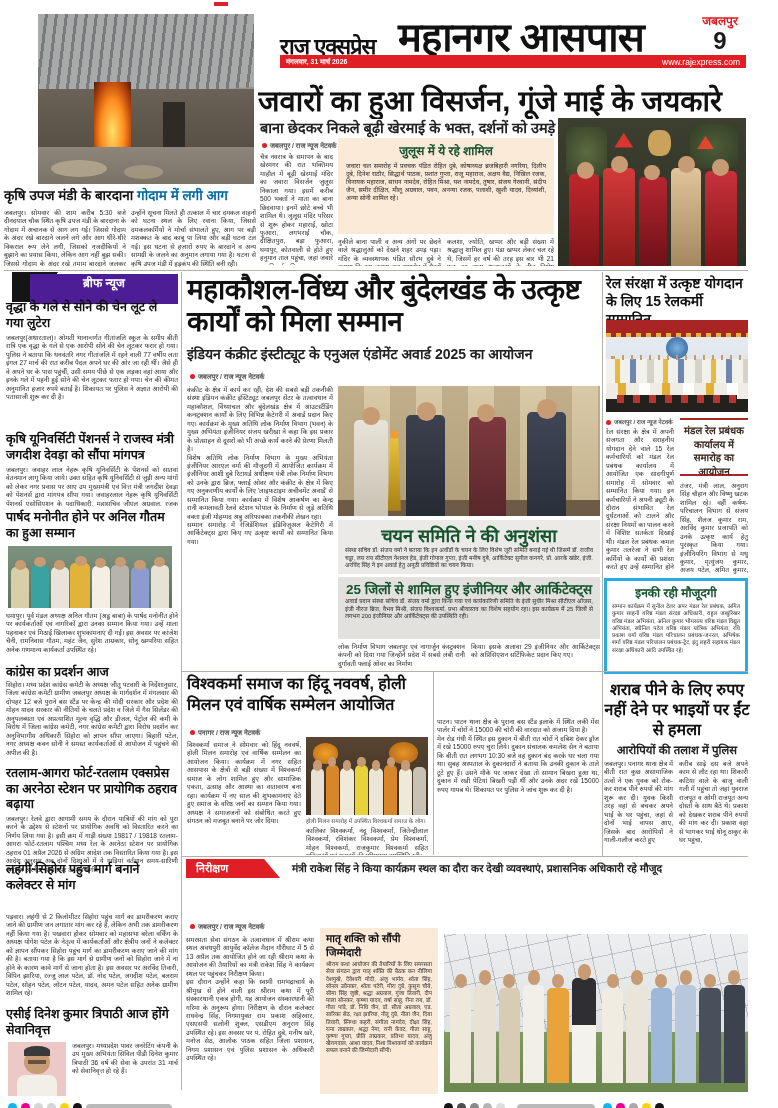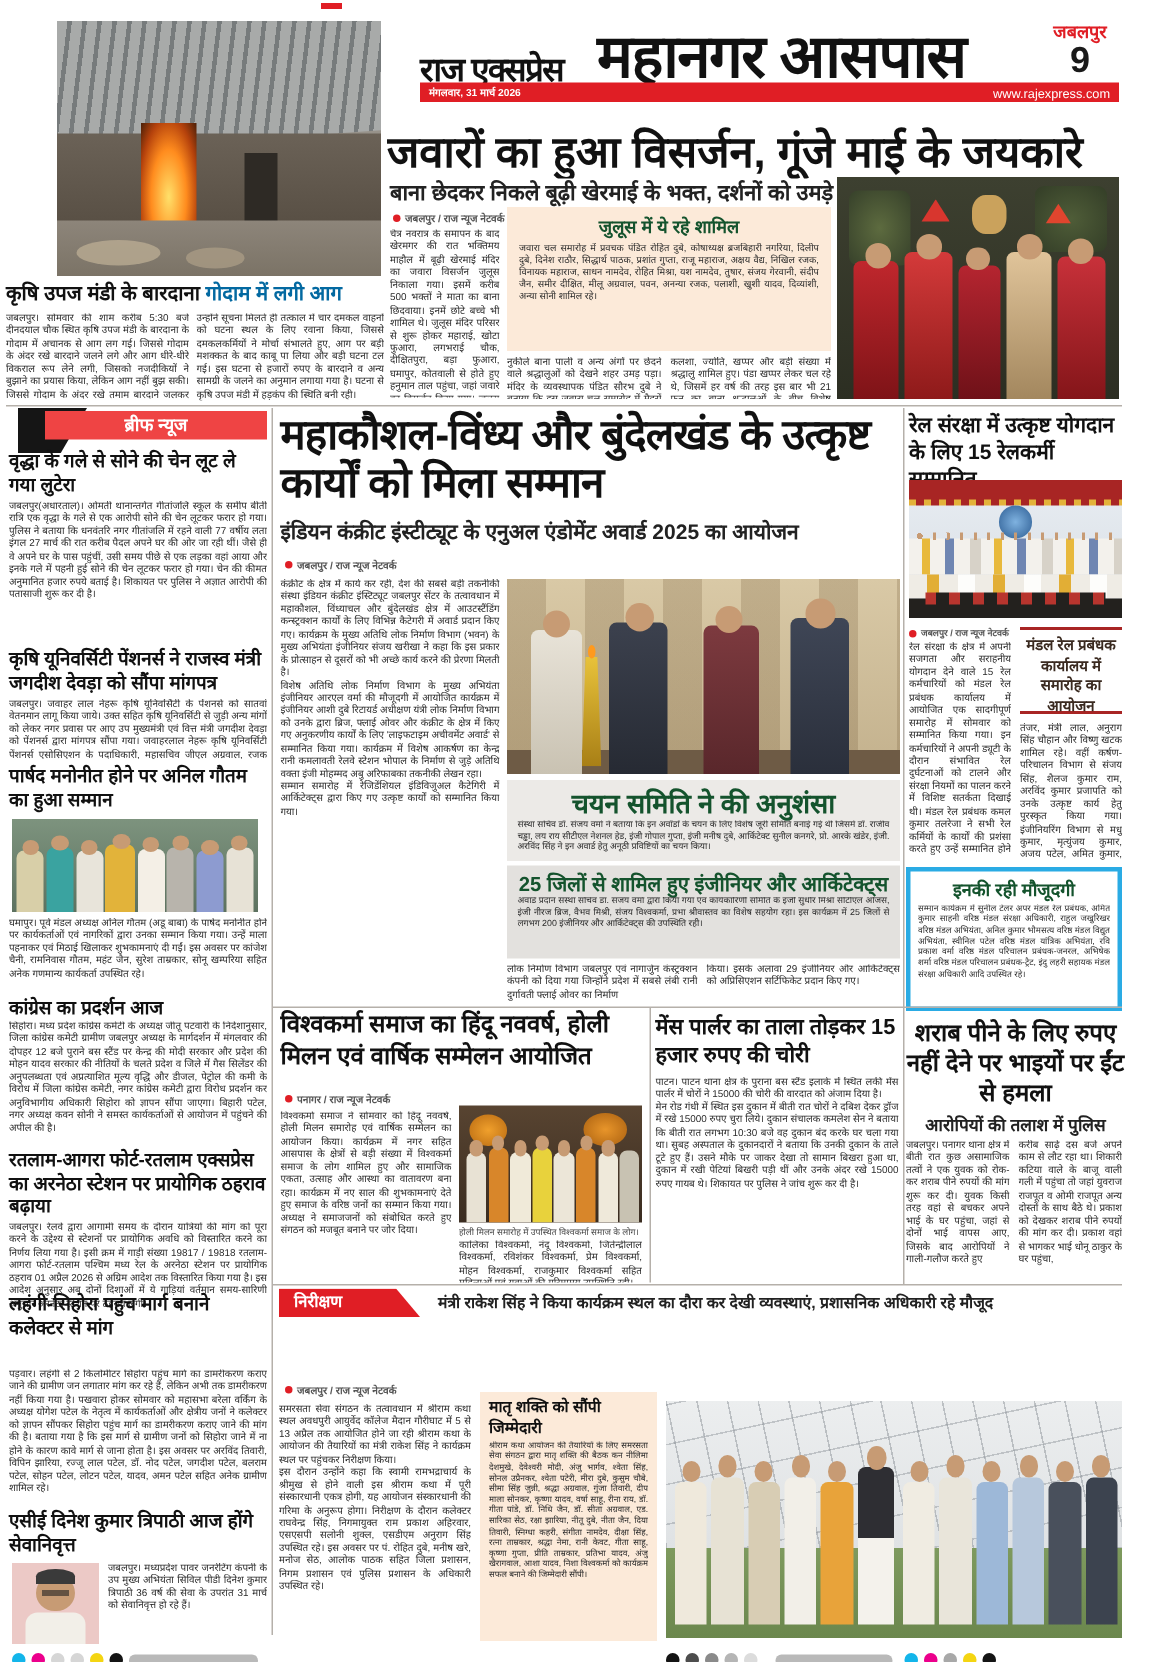--- a/index.html
+++ b/index.html
@@ -83,21 +83,21 @@
   <div class="abs htitle" style="left:4px;top:186px;width:252px;font-size:13.5px;">
     <span>कृषि उपज मंडी के बारदाना </span><span style="color:#0369a1;">गोदाम में लगी आग</span>
   </div>
   <div class="abs bodytx" style="left:4px;top:209px;width:122px;height:58px;">जबलपुर। सोमवार की शाम करीब 5:30 बजे दीनदयाल चौक स्थित कृषि उपज मंडी के बारदाना के गोदाम में अचानक से आग लग गई। जिससे गोदाम के अंदर रखे बारदाने जलने लगे और आग धीरे-धीरे विकराल रूप लेने लगी, जिसको नजदीकियों ने बुझाने का प्रयास किया, लेकिन आग नहीं बुझ सकी। जिससे गोदाम के अंदर रखे तमाम बारदाने जलकर खाक हो गए। इस संबंध में दमकल विभाग ने बताया कि</div>
   <div class="abs bodytx" style="left:131px;top:209px;width:125px;height:58px;">उन्होंने सूचना मिलते ही तत्काल में चार दमकल वाहनों को घटना स्थल के लिए रवाना किया, जिससे दमकलकर्मियों ने मोर्चा संभालते हुए, आग पर बड़ी मशक्कत के बाद काबू पा लिया और बड़ी घटना टल गई। इस घटना से हजारों रुपए के बारदाने व अन्य सामग्री के जलने का अनुमान लगाया गया है। घटना से कृषि उपज मंडी में हड़कंप की स्थिति बनी रही।</div>
 
   <div class="abs rule" style="left:4px;top:270px;width:744px;height:1px;"></div>
   <div class="abs rule" style="left:181px;top:272px;width:1px;height:818px;"></div>
 
   <div class="abs" style="left:12px;top:272px;width:46px;height:30px;background:#151515;clip-path:polygon(0 0,100% 0,62% 100%,0 100%);"></div>
-  <div class="abs" style="left:30px;top:274px;width:148px;height:19px;background:#ef4444;color:#fff;font-weight:bold;font-size:12px;text-align:center;line-height:19px;">ब्रीफ न्यूज</div>
+  <div class="abs" style="left:30px;top:274px;width:148px;height:30px;background:#4c1d95;color:#fff;font-weight:bold;font-size:12px;text-align:center;line-height:19px;">ब्रीफ न्यूज</div>
 
   <div class="abs htitle" style="left:6px;top:300px;width:172px;font-size:12.5px;line-height:1.25;">वृद्धा के गले से सोने की चेन लूट ले गया लुटेरा</div>
   <div class="abs bodytx" style="left:6px;top:334px;width:172px;height:94px;">जबलपुर(अधारताल)। ओमती थानान्तर्गत गीतांजलि स्कूल के समीप बीती रात्रि एक वृद्धा के गले से एक आरोपी सोने की चेन लूटकर फरार हो गया। पुलिस ने बताया कि धनवंतरि नगर गीतांजलि में रहने वाली 77 वर्षीय लता इंगल 27 मार्च की रात करीब पैदल अपने घर की ओर जा रही थीं। जैसे ही वे अपने घर के पास पहुंचीं, उसी समय पीछे से एक लड़का वहां आया और इनके गले में पहनी हुई सोने की चेन लूटकर फरार हो गया। चेन की कीमत अनुमानित हजार रुपये बताई है। शिकायत पर पुलिस ने अज्ञात आरोपी की पतासाजी शुरू कर दी है।</div>
 
   <div class="abs htitle" style="left:6px;top:432px;width:172px;font-size:12.5px;line-height:1.25;">कृषि यूनिवर्सिटी पेंशनर्स ने राजस्व मंत्री जगदीश देवड़ा को सौंपा मांगपत्र</div>
   <div class="abs bodytx" style="left:6px;top:466px;width:172px;height:40px;">जबलपुर। जवाहर लाल नेहरू कृषि यूनिवर्सिटी के पेंशनर्स को सातवां वेतनमान लागू किया जाये। उक्त सहित कृषि यूनिवर्सिटी से जुड़ी अन्य मांगों को लेकर नगर प्रवास पर आए उप मुख्यमंत्री एवं वित्त मंत्री जगदीश देवड़ा को पेंशनर्स द्वारा मांगपत्र सौंपा गया। जवाहरलाल नेहरू कृषि यूनिवर्सिटी पेंशनर्स एसोसिएशन के पदाधिकारी, महासचिव जीएल अग्रवाल, रजक बाड़ी, रज्जूलाल पांडे, डीके वर्मा, एमएल विश्वकर्मा, रमाकान्त विश्वकर्मा ने ज्ञापन के माध्यम से अपनी मांगें मध्य राजस्व मंत्री के समक्ष रखीं।</div>
 
   <div class="abs htitle" style="left:6px;top:510px;width:172px;font-size:12.5px;line-height:1.25;">पार्षद मनोनीत होने पर अनिल गौतम का हुआ सम्मान</div>
   <div class="ph" style="left:8px;top:546px;width:164px;height:62px;background:linear-gradient(#7d937e,#5d7260);">
     <div class="person" style="left:2%;top:34%;width:11%;height:66%;background:#d8cfa8;"></div>
@@ -231,21 +231,20 @@
     <span class="head" style="left:18%;top:26%;width:7%;height:13%;"></span>
     <span class="head" style="left:30%;top:30%;width:7%;height:13%;"></span>
     <span class="head" style="left:42%;top:26%;width:7%;height:13%;"></span>
     <span class="head" style="left:54%;top:30%;width:7%;height:13%;"></span>
     <span class="head" style="left:66%;top:26%;width:7%;height:13%;"></span>
     <span class="head" style="left:78%;top:30%;width:7%;height:13%;"></span>
   </div>
   <div class="abs" style="left:306px;top:817px;width:122px;font-size:5.8px;color:#444;">होली मिलन समारोह में उपस्थित विश्वकर्मा समाज के लोग।</div>
   <div class="abs bodytx" style="left:306px;top:827px;width:122px;height:28px;">कालिका विश्वकर्मा, नंदू विश्वकर्मा, जितेन्द्रीलाल विश्वकर्मा, रविशंकर विश्वकर्मा, प्रेम विश्वकर्मा, मोहन विश्वकर्मा, राजकुमार विश्वकर्मा सहित महिलाओं एवं युवाओं की गरिमामय उपस्थिति रही।</div>
 
-  <div class="abs htitle" style="left:437px;top:676px;width:162px;font-size:14.5px;line-height:1.3;">मेंस पार्लर का ताला तोड़कर 15 हजार रुपए की चोरी</div>
   <div class="abs bodytx prel" style="left:437px;top:718px;width:162px;height:136px;">पाटन। पाटन थाना क्षेत्र के पुराना बस स्टैंड इलाके में स्थित लकी मेंस पार्लर में चोरों ने 15000 की चोरी की वारदात को अंजाम दिया है।
 मेन रोड गंधी में स्थित इस दुकान में बीती रात चोरों ने दबिश देकर ड्रॉज में रखे 15000 रुपए चुरा लिये। दुकान संचालक कमलेश सेन ने बताया कि बीती रात लगभग 10:30 बजे वह दुकान बंद करके घर चला गया था। सुबह अस्पताल के दुकानदारों ने बताया कि उनकी दुकान के ताले टूटे हुए हैं। उसने मौके पर जाकर देखा तो सामान बिखरा हुआ था, दुकान में रखी पेटियां बिखरी पड़ी थीं और उनके अंदर रखे 15000 रुपए गायब थे। शिकायत पर पुलिस ने जांच शुरू कर दी है।</div>
 
   <div class="abs htitle" style="left:604px;top:680px;width:146px;font-size:16px;line-height:1.25;text-align:center;">शराब पीने के लिए रुपए नहीं देने पर भाइयों पर ईंट से हमला</div>
   <div class="abs htitle" style="left:604px;top:742px;width:146px;font-size:11.5px;text-align:center;color:#222;">आरोपियों की तलाश में पुलिस</div>
   <div class="abs bodytx" style="left:604px;top:760px;width:69px;height:100px;">जबलपुर। पनागर थाना क्षेत्र में बीती रात कुछ असामाजिक तत्वों ने एक युवक को रोक-कर शराब पीने रुपयों की मांग शुरू कर दी। युवक किसी तरह वहां से बचकर अपने भाई के घर पहुंचा, जहां से दोनों भाई वापस आए, जिसके बाद आरोपियों ने गाली-गलौज करते हुए</div>
   <div class="abs bodytx" style="left:679px;top:760px;width:69px;height:100px;">करीब साढ़े दस बजे अपने काम से लौट रहा था। शिकारी कटिया वाले के बाजू वाली गली में पहुंचा तो जहां युवराज राजपूत व ओमी राजपूत अन्य दोस्तों के साथ बैठे थे। प्रकाश को देखकर शराब पीने रुपयों की मांग कर दी। प्रकाश वहां से भागकर भाई धोनू ठाकुर के घर पहुंचा,</div>
 
   <div class="abs rule" style="left:182px;top:856px;width:566px;height:1px;"></div>
 

